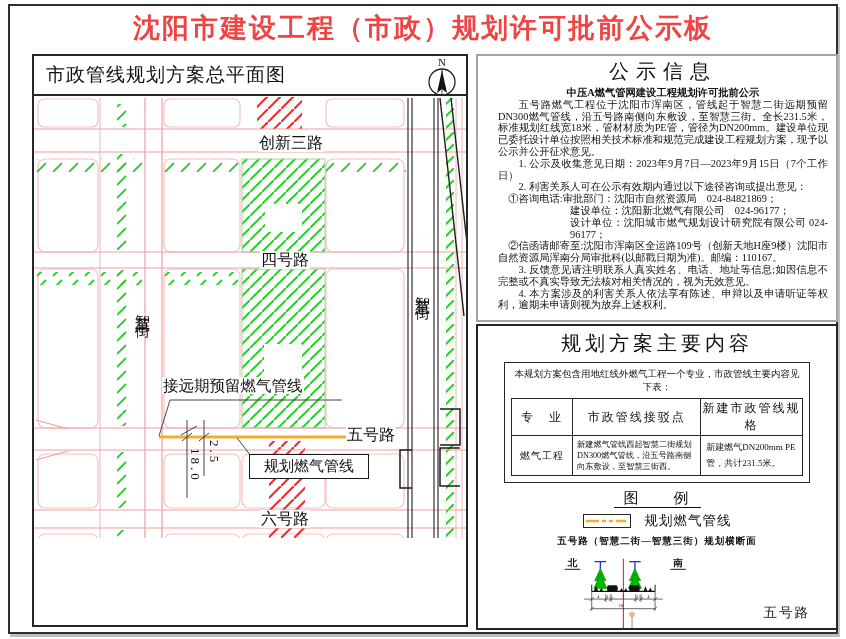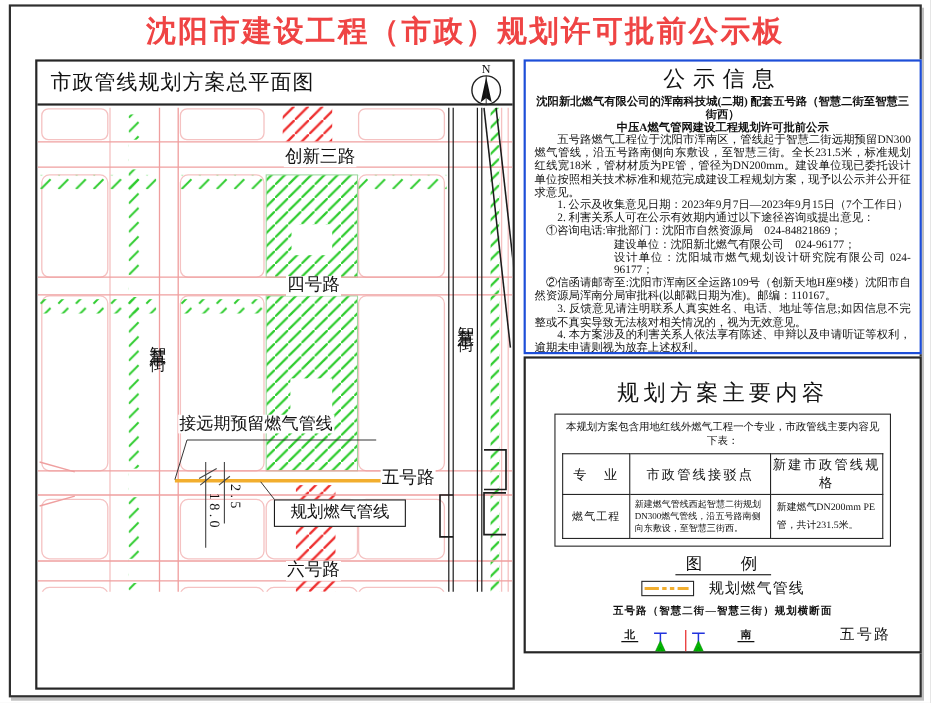--- a/index.html
+++ b/index.html
@@ -12,28 +12,28 @@
   .map-header{position:relative;height:38px;border-bottom:2px solid #262626;}
   .map-title{position:absolute;left:12px;top:6px;font-size:19px;color:#111;letter-spacing:1px;}
   .north{position:absolute;right:6px;top:0px;}
   .map-body{position:absolute;left:0;top:40px;width:432px;height:442px;overflow:hidden;}
   .map-svg{position:absolute;left:0;top:0;}
   .mlabel{position:absolute;background:#fff;color:#111;line-height:1.1;padding:0 1px;white-space:nowrap;}
   .vert{writing-mode:vertical-rl;letter-spacing:3px;background:transparent;}
   .boxed{border:1.5px solid #1a1a1a;text-align:center;}
 
   
-  .notice-panel{position:absolute;left:466px;top:48px;width:362px;height:268px;border:2px solid #1d4ed8;background:#fff;box-sizing:border-box;padding:1px 8px 0 8px;overflow:hidden;}
+  .notice-panel{position:absolute;left:466px;top:48px;width:362px;height:268px;border:2px solid #a3a3a3;background:#fff;box-sizing:border-box;padding:1px 8px 0 20px;overflow:hidden;}
   .panel-title{text-align:center;font-size:20px;color:#111;letter-spacing:7px;margin:1px 0 2px 0;}
   .nline{font-size:10.3px;line-height:11.8px;color:#111;text-align:justify;}
   .ind2{text-indent:2em;}
   .ind1{text-indent:1em;}
   .sub{padding-left:7em;}
 
-  .plan-panel{position:absolute;left:466px;top:318px;width:362px;height:270px;border:2px solid #262626;background:#fff;box-sizing:border-box;padding-top:16px;overflow:hidden;}
+  .plan-panel{position:absolute;left:466px;top:318px;width:362px;height:306px;border:2px solid #262626;background:#fff;box-sizing:border-box;padding-top:2px;overflow:hidden;}
   .plan-panel .panel-title{letter-spacing:4px;margin:2px 0 5px 0;}
   .inner-box{margin:0 26px;border:1.5px solid #262626;padding:3px 6px 6px 6px;}
   .intro{font-size:9.5px;text-align:center;color:#111;margin:2px 0 4px 0;}
   table.spec{width:100%;border-collapse:collapse;}
   table.spec th,table.spec td{border:1.2px solid #262626;color:#111;}
   table.spec th{font-size:12px;font-weight:400;height:22px;letter-spacing:2px;text-align:center;}
   td.c1{font-size:10px;text-align:center;width:21%;letter-spacing:1px;}
   td.c2{font-size:8.2px;width:44%;padding:3px 4px;line-height:1.35;}
   td.c3{font-size:9px;width:35%;padding:3px 5px;line-height:1.7;}
   .legend-title{text-align:center;margin-top:6px;}
@@ -175,21 +175,20 @@
         <div class="mlabel vert" style="left:379px;top:188px;font-size:15px;height:96px;background:#fff;">智慧三街</div>
         <div class="mlabel" style="left:128px;top:281px;font-size:15.5px;">接远期预留燃气管线</div>
         <div class="mlabel boxed" style="left:215px;top:358px;width:116px;height:23px;font-size:15px;line-height:23px;">规划燃气管线</div>
         <div class="mlabel vert" style="left:172px;top:344px;font-size:13px;">2.5</div>
         <div class="mlabel vert" style="left:153px;top:352px;font-size:13px;">18.0</div>
       </div>
     </div>
 
     <div class="notice-panel">
       <div class="panel-title">公示信息</div>
-      <div class="nline" style="text-align:center;font-weight:700;">沈阳新北燃气有限公司的浑南科技城(二期) 配套五号路（智慧二街至智慧三街西）</div>
       <div class="nline" style="text-align:center;font-weight:700;">中压A燃气管网建设工程规划许可批前公示</div>
       <div class="nline ind2">五号路燃气工程位于沈阳市浑南区，管线起于智慧二街远期预留DN300燃气管线，沿五号路南侧向东敷设，至智慧三街。全长231.5米，标准规划红线宽18米，管材材质为PE管，管径为DN200mm。建设单位现已委托设计单位按照相关技术标准和规范完成建设工程规划方案，现予以公示并公开征求意见。</div>
       <div class="nline ind2">1. 公示及收集意见日期：2023年9月7日—2023年9月15日（7个工作日）</div>
       <div class="nline ind2">2. 利害关系人可在公示有效期内通过以下途径咨询或提出意见：</div>
       <div class="nline ind1">①咨询电话:审批部门：沈阳市自然资源局　024-84821869；</div>
       <div class="nline sub">建设单位：沈阳新北燃气有限公司　024-96177；</div>
       <div class="nline sub">设计单位：沈阳城市燃气规划设计研究院有限公司 024-96177；</div>
       <div class="nline ind1">②信函请邮寄至:沈阳市浑南区全运路109号（创新天地H座9楼）沈阳市自然资源局浑南分局审批科(以邮戳日期为准)。邮编：110167。</div>
       <div class="nline ind2">3. 反馈意见请注明联系人真实姓名、电话、地址等信息;如因信息不完整或不真实导致无法核对相关情况的，视为无效意见。</div>
       <div class="nline ind2">4. 本方案涉及的利害关系人依法享有陈述、申辩以及申请听证等权利，逾期未申请则视为放弃上述权利。</div>

